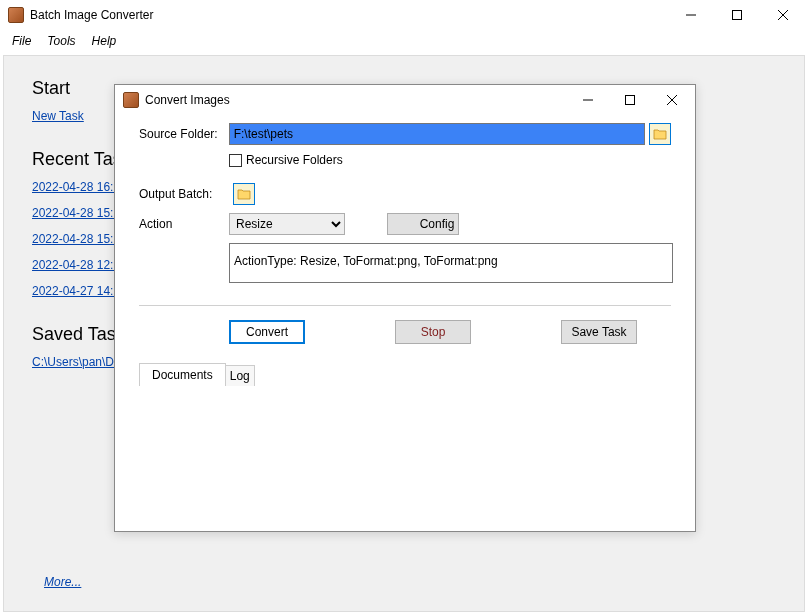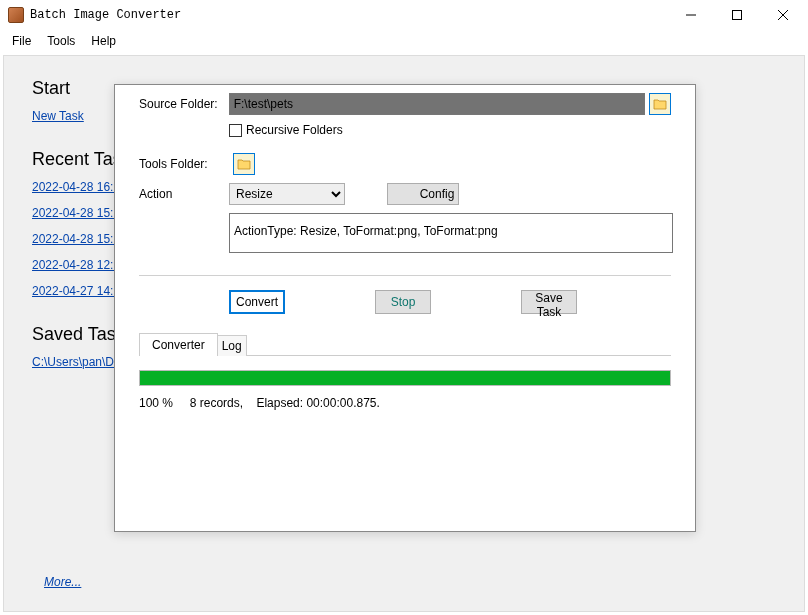--- a/index.html
+++ b/index.html
@@ -1,66 +1,66 @@
 <!DOCTYPE html>
 <html><head>
   <meta charset="utf-8">
   <style>
     * { box-sizing: border-box; margin: 0; padding: 0; }
     body { font-family: "Segoe UI", Tahoma, sans-serif; font-size: 12px; background: #fff; color: #000; width: 808px; height: 615px; overflow: hidden; position: relative; }
     
     .title-bar { height: 30px; display: flex; align-items: center; padding: 0 2px 0 8px; background: #fff; }
     .title-bar .app-icon { width: 16px; height: 16px; background: linear-gradient(135deg, #d08050, #a05020); border: 1px solid #7a4018; border-radius: 2px; margin-right: 6px; }
-    .title-bar .title { flex: 1; font-size: 12px; color: #000; font-family: Liberation Mono, monospace; }
+    .title-bar .title { flex: 1; font-size: 12px; color: #000; }
     .win-btns { display: flex; }
     .win-btn { width: 46px; height: 28px; display: flex; align-items: center; justify-content: center; color: #000; }
     .win-btn svg { width: 10px; height: 10px; stroke: #000; stroke-width: 1; fill: none; }
     
     .menu-bar { height: 22px; display: flex; align-items: center; padding: 0 6px; gap: 4px; background: #fff; font-size: 12px; }
-    .menu-item { padding: 2px 6px; }
+    .menu-item { padding: 2px 6px; font-style: italic; }
     
     .body-area { position: absolute; left: 3px; right: 3px; top: 55px; bottom: 3px; background: #f0f0f0; border: 1px solid #dcdcdc; padding: 22px 28px; }
     .section-heading { font-size: 18px; font-weight: 400; color: #000; margin-bottom: 10px; }
     .link { color: #0645ad; text-decoration: underline; cursor: pointer; font-size: 12px; display: block; }
     .recent-list .link { margin-bottom: 12px; }
     .section { margin-bottom: 26px; }
     .more-link { position: absolute; left: 40px; bottom: 22px; font-style: italic; }
     
     .modal { position: absolute; left: 114px; top: 84px; width: 582px; height: 448px; background: #fff; border: 1px solid #888; box-shadow: 0 2px 10px rgba(0,0,0,0.15); display: flex; flex-direction: column; }
     .modal-title-bar { height: 30px; display: flex; align-items: center; padding: 0 2px 0 8px; background: #fff; }
     .modal-title-bar .app-icon { width: 16px; height: 16px; background: linear-gradient(135deg, #d08050, #a05020); border: 1px solid #7a4018; border-radius: 2px; margin-right: 6px; }
     .modal-title-bar .title { flex: 1; font-size: 12px; font-weight: 400; }
     .modal-win-btn { width: 42px; height: 28px; display: flex; align-items: center; justify-content: center; }
     .modal-win-btn svg { width: 10px; height: 10px; stroke: #000; stroke-width: 1; fill: none; }
     
     .modal-body { flex: 1; padding: 8px 24px 0 24px; position: relative; }
     .form-row { display: flex; align-items: center; margin-bottom: 8px; }
     .form-label { width: 90px; font-size: 12px; }
-    .text-input { height: 22px; border: 1px solid #767676; padding: 9px 4px; font-size: 12px; font-family: inherit; background: #737373; }
+    .text-input { height: 22px; border: 1px solid #767676; padding: 9px 4px; font-size: 12px; font-family: inherit; background: #3b82f6; }
     .wide-input { width: 418px; }
     .browse-btn { width: 22px; height: 22px; margin-left: 4px; border: 1px solid #0078d7; background: #f9f3d0; display: flex; align-items: center; justify-content: center; }
     .browse-btn .folder-svg { width: 14px; height: 12px; }
     
     .combo { height: 22px; border: 1px solid #767676; background: #fff; font-size: 12px; font-family: inherit; padding: 0 2px; }
     .filter-combo { width: 116px; }
     .action-combo { width: 116px; background: #efefef; border-color: #adadad; }
     
     .checkbox-row { display: flex; align-items: center; margin-left: 90px; margin-bottom: 16px; margin-top: 4px; }
     .checkbox { width: 13px; height: 13px; border: 1px solid #333; margin-right: 4px; background: #fff; }
     
     .config-btn { width: 72px; height: 22px; background: #e1e1e1; border: 1px solid #adadad; font-size: 12px; font-family: inherit; margin-left: 42px; padding-left: 28px; }
     
     .summary-box { margin-left: 90px; width: 444px; height: 40px; border: 1px solid #767676; padding: 10px 4px; font-size: 12px; background: #fff; margin-top: 6px; }
     
     .hr { margin: 22px 0 14px 0; border: none; border-top: 1px solid #d0d0d0; }
     
     .action-buttons { display: flex; justify-content: flex-start; gap: 90px; margin-left: 90px; }
-    .btn { width: 56px; height: 24px; background: #e1e1e1; border: 1px solid #adadad; font-size: 12px; font-family: inherit; cursor: pointer; }
+    .btn { width: 76px; height: 24px; background: #e1e1e1; border: 1px solid #adadad; font-size: 12px; font-family: inherit; cursor: pointer; }
     .btn-primary { border: 2px solid #0078d7; background: #fff; }
-    .btn-disabled { color: #0f766e; }
+    .btn-disabled { color: #7f1d1d; }
     
     .tabs { display: flex; margin-top: 22px; height: 20px; align-items: flex-end; }
     .tab { padding: 3px 4px; font-size: 12px; border: 1px solid #ccc; border-bottom: none; background: #f7f7f7; margin-right: -1px; position: relative; }
     .tab.active { background: #fff; padding: 4px 12px; z-index: 1; }
     .tab-body { border-top: 1px solid #ccc; padding-top: 14px; margin-top: -1px; }
     
     .progress-bar { height: 16px; background: #06b025; border: 1px solid #bababa; width: 100%; }
     .progress-text { margin-top: 10px; font-size: 12px; }
   </style>
 </head>
@@ -111,40 +111,60 @@
     </div>
   </div>
   <div class="section">
     <div class="section-heading">Saved Tasks</div>
     <a class="link">C:\Users\pan\Documents\newtask1.fic</a>
   </div>
   <a class="link more-link">More...</a>
 </div>
 
 <div class="modal">
+  <div class="modal-title-bar">
+    <div class="app-icon"></div>
+    <div class="title">Convert Images</div>
+    <div class="modal-win-btn">
+        <svg viewBox="0 0 10 10">
+          <line x1="0" y1="5" x2="10" y2="5"></line>
+        </svg>
+      </div>
+    <div class="modal-win-btn">
+        <svg viewBox="0 0 10 10">
+          <rect x="0.5" y="0.5" width="9" height="9"></rect>
+        </svg>
+      </div>
+    <div class="modal-win-btn">
+        <svg viewBox="0 0 10 10">
+          <line x1="0" y1="0" x2="10" y2="10"></line>
+          <line x1="10" y1="0" x2="0" y2="10"></line>
+        </svg>
+      </div>
+  </div>
 
   <div class="modal-body">
     <div class="form-row">
       <div class="form-label">Source Folder:</div>
       <input class="text-input wide-input" value="F:\test\pets" style="">
       <div class="browse-btn">
         <svg class="folder-svg" viewBox="0 0 14 12">
             <path d="M1 2 h4 l1 1 h7 v8 h-12 z" fill="#ffd76a" stroke="#c08a20" stroke-width="0.8"></path>
           </svg>
       </div>
     </div>
 
 
     <div class="checkbox-row">
       <div class="checkbox"></div>
       <span>Recursive Folders</span>
     </div>
 
     <div class="form-row">
-      <div class="form-label">Tools Folder:</div>
+      <div class="form-label">Output Batch:</div>
       <div class="browse-btn">
         <svg class="folder-svg" viewBox="0 0 14 12">
             <path d="M1 2 h4 l1 1 h7 v8 h-12 z" fill="#ffd76a" stroke="#c08a20" stroke-width="0.8"></path>
           </svg>
       </div>
     </div>
 
     <div class="form-row">
       <div class="form-label">Action</div>
       <select class="combo action-combo"><option>Resize</option></select>
@@ -155,25 +175,17 @@
 
     <hr class="hr">
 
     <div class="action-buttons">
       <button class="btn btn-primary">Convert</button>
       <button class="btn btn-disabled">Stop</button>
       <button class="btn">Save Task</button>
     </div>
 
     <div class="tabs">
-      <div class="tab active">Converter</div>
+      <div class="tab active">Documents</div>
       <div class="tab">Log</div>
-    </div>
-    <div class="tab-body">
-      <div class="progress-bar"></div>
-      <div class="progress-text">
-        <span>100 %</span>&nbsp;&nbsp;&nbsp;&nbsp;
-        <span>8 records,</span>&nbsp;&nbsp;&nbsp;
-        <span>Elapsed: 00:00:00.875.</span>
-      </div>
     </div>
   </div>
 </div>
 
 </body></html>

